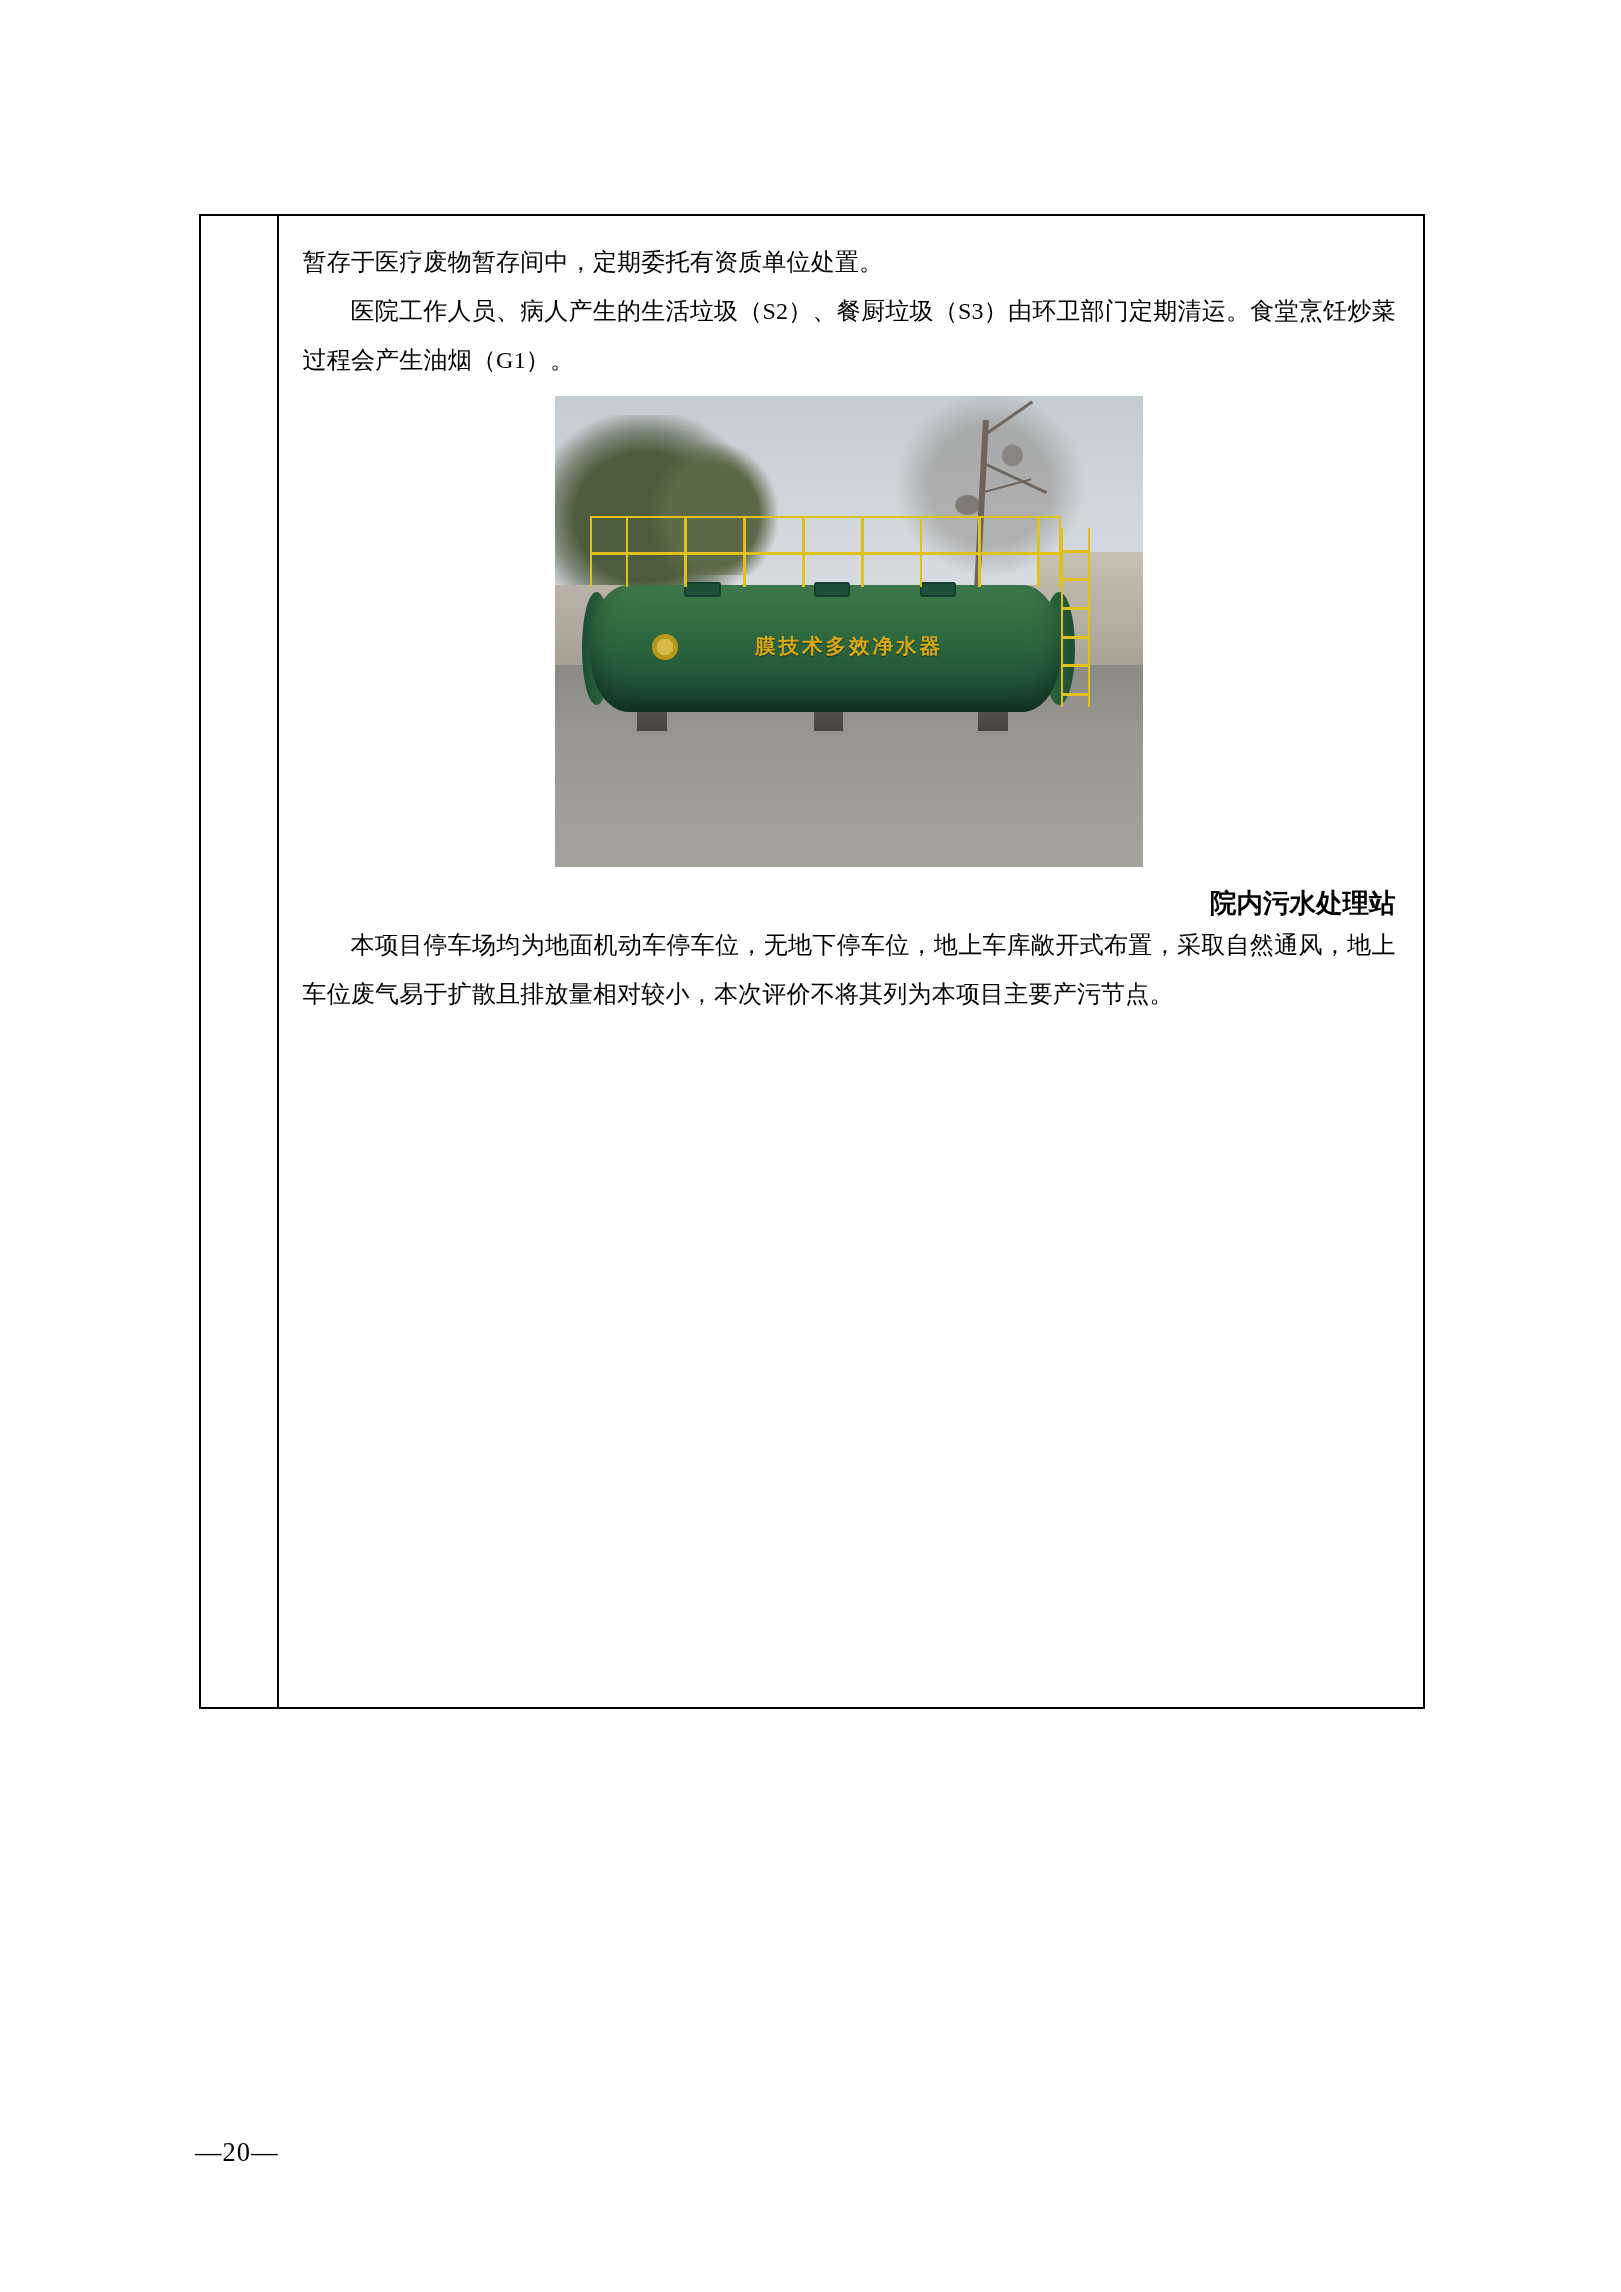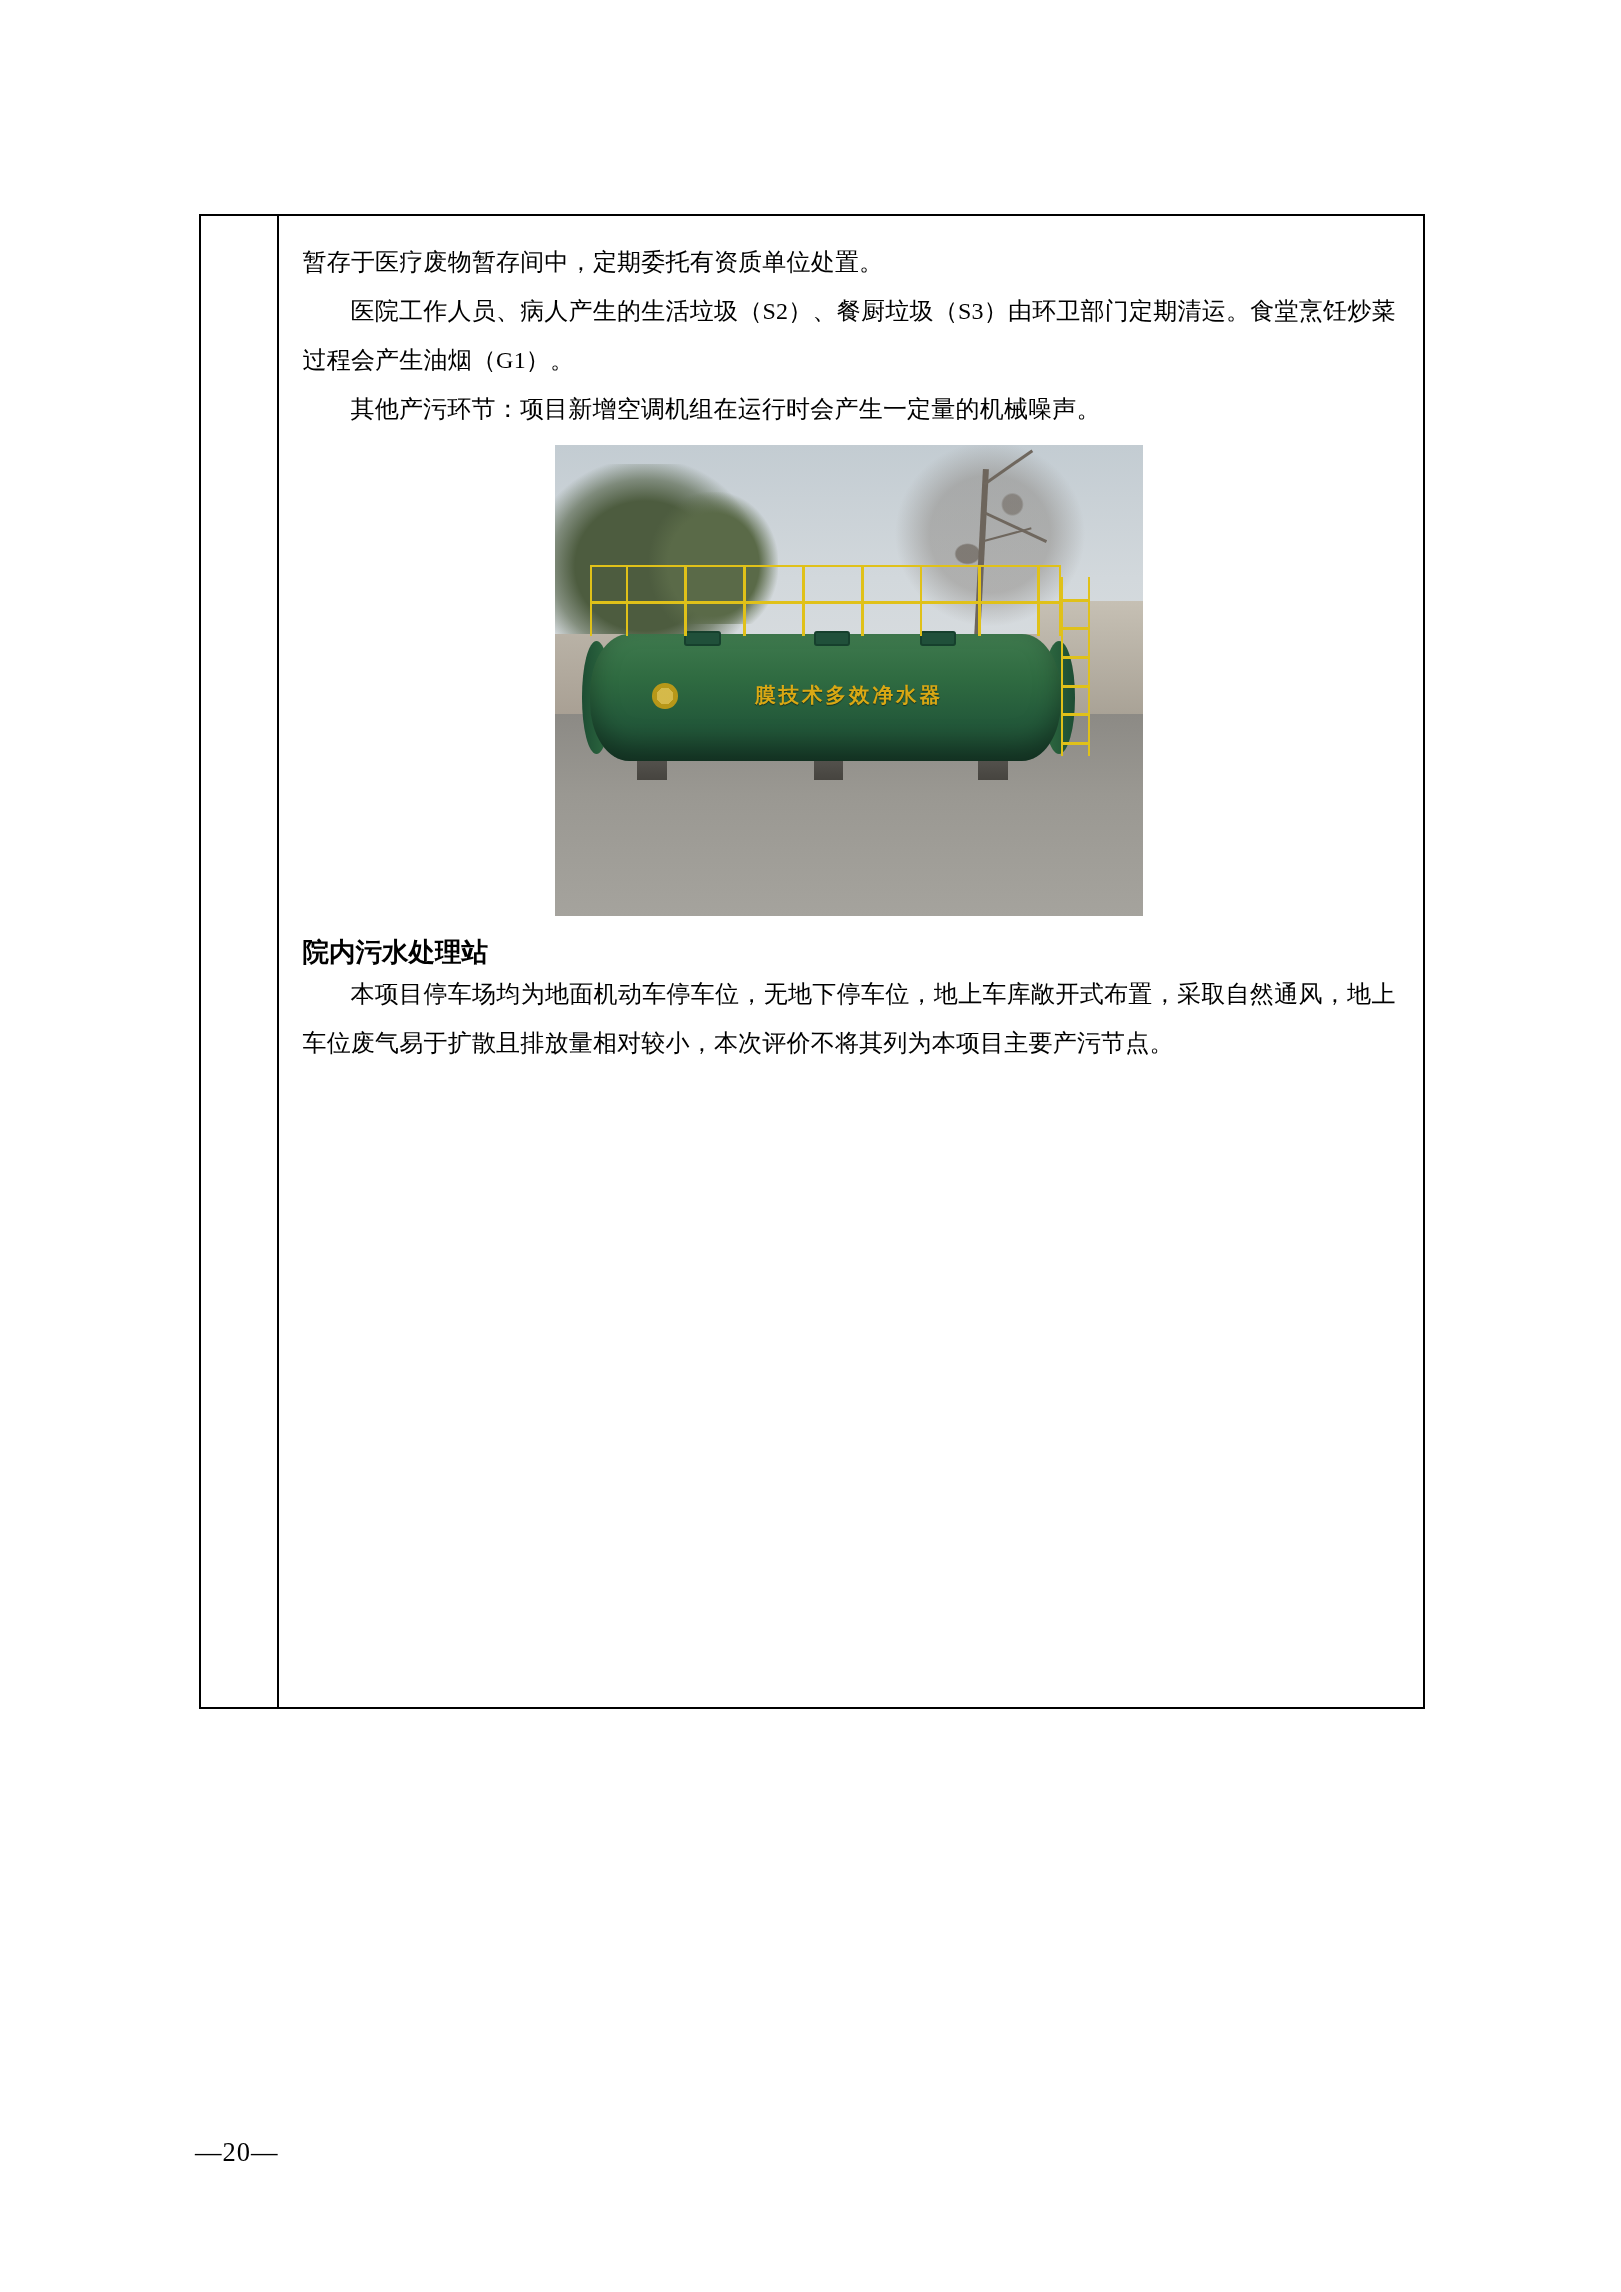--- a/index.html
+++ b/index.html
@@ -165,21 +165,21 @@
     position: absolute; left: 0; width: 100%; height: 2.9px; background: #e0c119;
   }
   .support {
     position: absolute; top: 64%; width: 5%; height: 7%;
     background: linear-gradient(to bottom, #5c5a55, #46443f);
   }
   .fig-caption {
     margin: 13.7px 0 0 0;
     font-size: 26.5px;
     font-weight: bold;
-    text-align: left;
+    text-align: right;
     font-family: "Liberation Serif", serif;
   }
   sup { font-size: 0.65em; vertical-align: super; }
   .page-number {
     position: absolute;
     left: 195px;
     top: 2137px;
     font-size: 26.5px;
     letter-spacing: 1px;
   }
@@ -188,21 +188,20 @@
 <body>
 
 <div class="page">
 
   <div class="doc-table">
     <div class="col-narrow"></div>
     <div class="col-main">
 
       <p class="body-text">暂存于医疗废物暂存间中，定期委托有资质单位处置。</p>
       <p class="body-text indent">医院工作人员、病人产生的生活垃圾（S2）、餐厨垃圾（S3）由环卫部门定期清运。食堂烹饪炒菜过程会产生油烟（G1）。</p>
-      <p class="body-text indent">其他产污环节：项目新增空调机组在运行时会产生一定量的机械噪声。</p>
 
       <div class="figure">
         <div class="photo">
           <div class="sky"></div>
           <div class="tree-left"></div>
           <div class="tree-left2"></div>
           <div class="tree-big"></div>
           <div class="tree-trunk"></div>
           <div class="branch" style="left:73%; top:8%; width:59px; height:2.9px; transform:rotate(-35deg);"></div>
           <div class="branch" style="left:73%; top:14%; width:69px; height:2.9px; transform:rotate(25deg);"></div>

